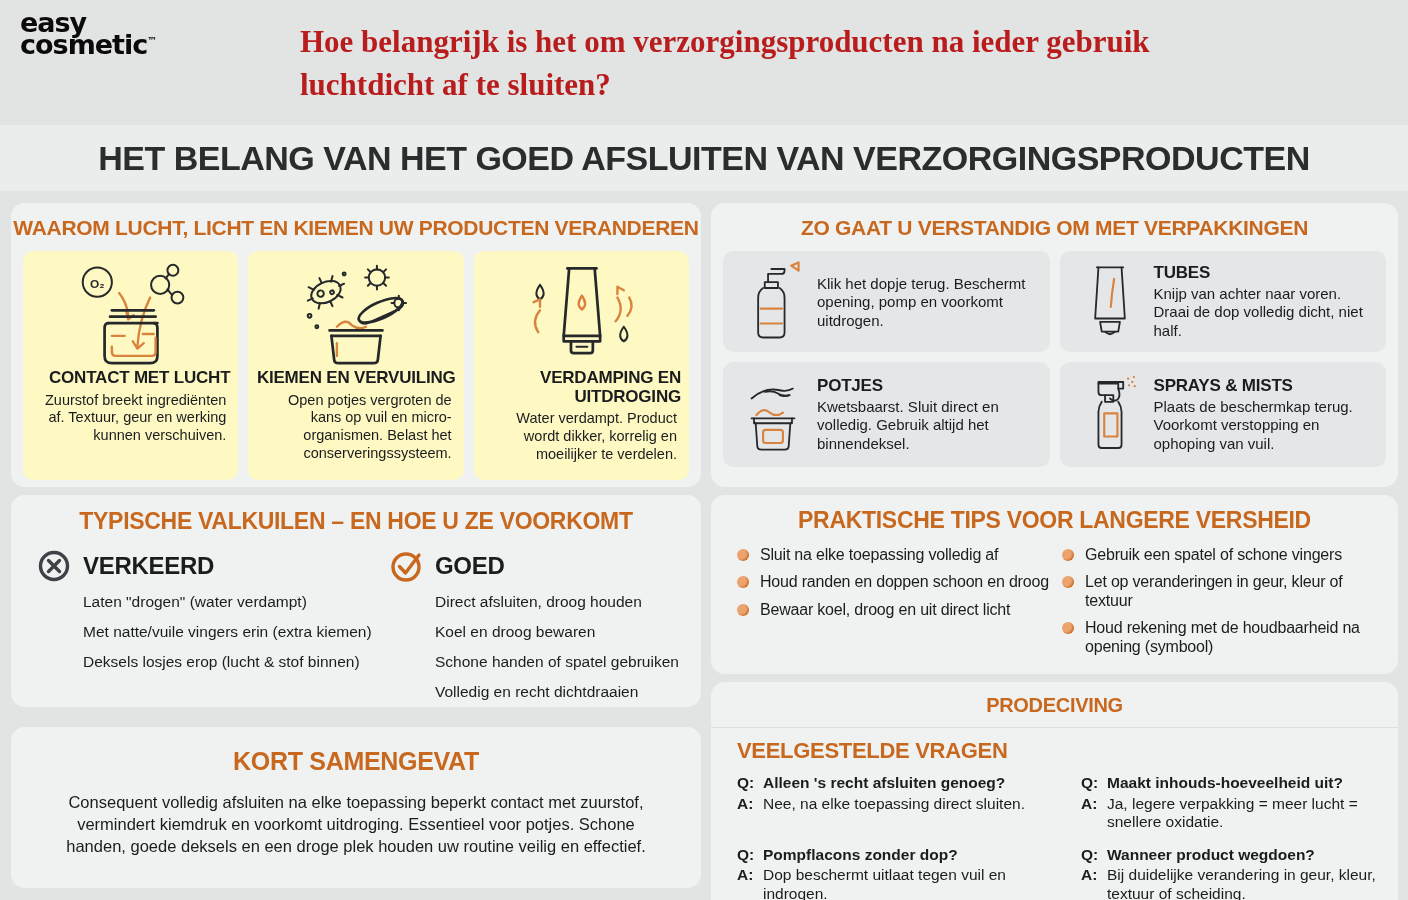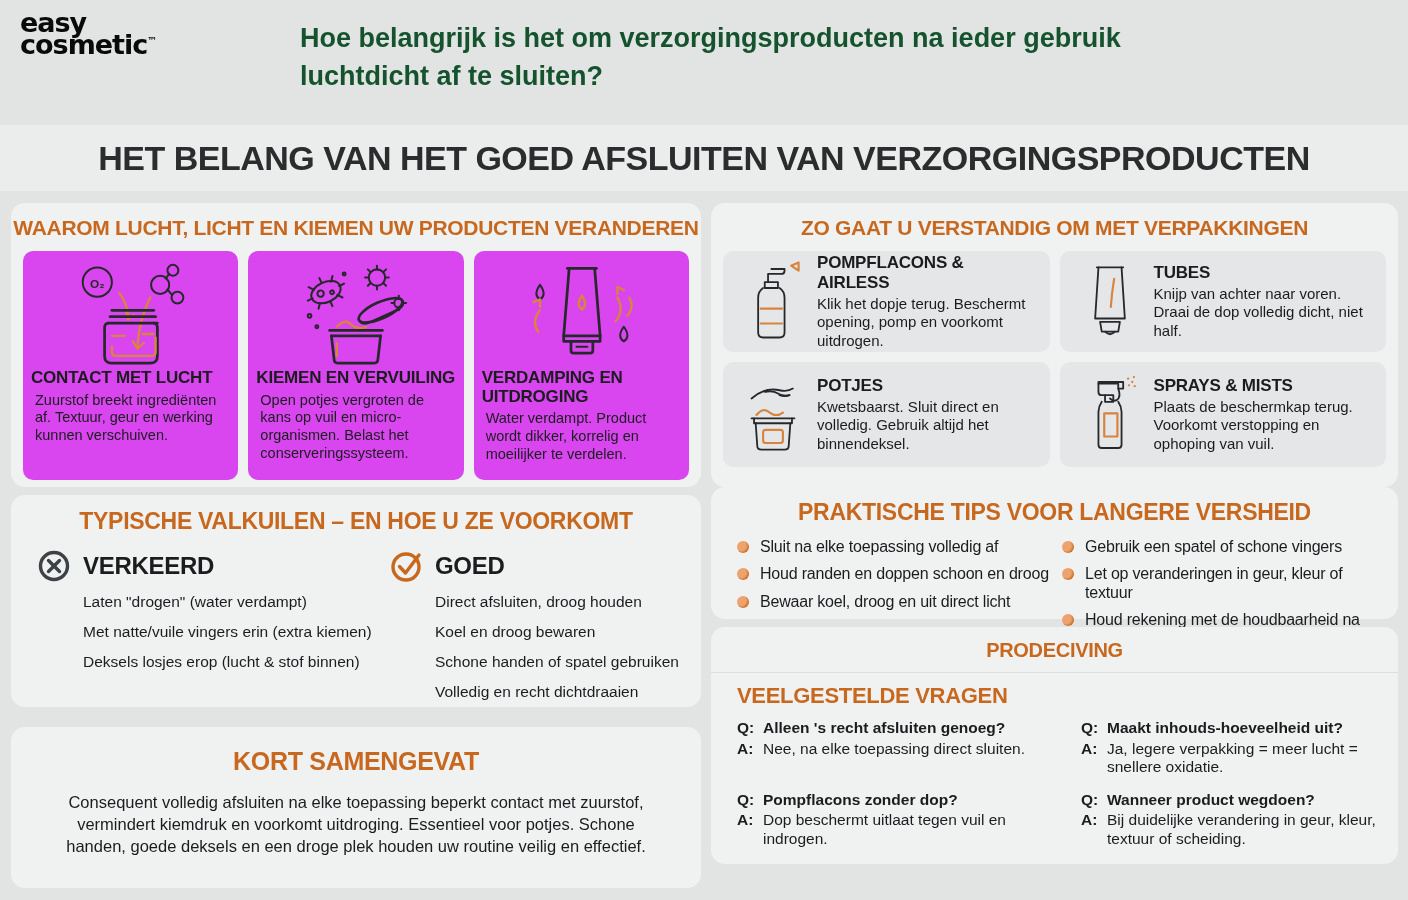--- a/index.html
+++ b/index.html
@@ -6,41 +6,41 @@
   html,body { width:1408px; height:900px; overflow:hidden; }
   body { background:#e1e4e3; font-family:"Liberation Sans", sans-serif; color:#1b1c1e; }
 
   
   .header { position:relative; height:125px; }
   .logo { position:absolute; left:20px; top:12px; font-weight:800; font-size:27px;
           line-height:0.82; letter-spacing:-1px; color:#0a0a0a;
           font-family:"DejaVu Sans", sans-serif; }
   .logo .tm { font-size:10px; vertical-align:super; letter-spacing:0; }
   .question { position:absolute; left:300px; top:20px; width:900px;
-              font-family:Liberation Sans, sans-serif; font-weight:bold;
-              font-size:27px; line-height:1.4; color:#14532d; }
+              font-family:Liberation Serif, serif; font-weight:bold;
+              font-size:31px; line-height:1.4; color:#b91c1c; }
 
   
   .title-band { height:66px; background:#eaedec; display:flex; align-items:center; justify-content:center; }
   .title-band h1 { font-size:34px; font-weight:800; letter-spacing:-0.5px; color:#2a2c2d; }
 
   
   .columns { display:flex; gap:10px; padding:12px 2px 0 11px; }
   .col { display:flex; flex-direction:column; }
   .col.left  { width:690px; }
   .col.right { width:687px; }
   .panel { background:#f0f2f2; border-radius:14px; }
 
   .sec-head { text-align:center; font-weight:800; letter-spacing:-0.3px; color:#c8681e; }
 
   
   .panel.why { height:284px; }
   .panel.why .sec-head { font-size:21px; padding-top:13px; }
   .why-cards { display:flex; gap:10px; padding:11px 12px 0 12px; }
-  .why-card { flex:1; background:#d946ef; border-radius:10px; height:229px; text-align:left; padding:10px 8px; }
+  .why-card { flex:1; background:#fef9c3; border-radius:10px; height:229px; text-align:right; padding:10px 8px; }
   .why-card svg { height:102px; display:block; margin:2px auto 4px auto; }
   .why-card .wc-title { font-size:17px; font-weight:800; line-height:1.1; letter-spacing:-0.2px; }
   .why-card .wc-text { font-size:14.5px; line-height:1.22; margin-top:4px; padding:0 4px; }
 
   
   .panel.packaging { height:284px; }
   .panel.packaging .sec-head { font-size:21px; padding-top:13px; }
   .pack-grid { display:grid; grid-template-columns:1fr 1fr; gap:10px; padding:11px 12px 0 12px; }
   .pack-card { background:#e4e6e8; border-radius:10px; display:flex; align-items:center; padding:8px 10px 8px 6px; }
   .pack-card.row1 { height:101px; } .pack-card.row2 { height:105px; }
@@ -51,21 +51,21 @@
   
   .panel.pitfalls { height:212px; margin-top:8px; }
   .panel.pitfalls .sec-head { font-size:23px; padding-top:13px; }
   .pit-cols { display:flex; padding:14px 0 0 26px; }
   .pit-col.wrong { width:352px; } .pit-col.good { width:300px; }
   .pit-head { display:flex; align-items:center; gap:12px; font-size:24px; font-weight:800; letter-spacing:-0.3px; }
   .pit-list { margin-top:10px; padding-left:46px; }
   .pit-item { font-size:15.5px; line-height:1.1; margin-bottom:13px; }
 
   
-  .panel.tips { height:132px; margin-top:0; }
+  .panel.tips { height:179px; margin-top:8px; }
   .panel.tips .sec-head { font-size:23px; padding-top:12px; }
   .tips-cols { display:flex; padding:12px 0 0 26px; }
   .tips-col.c1 { width:325px; } .tips-col.c2 { width:330px; }
   .tip { display:flex; gap:11px; font-size:16px; font-weight:500; letter-spacing:-0.2px;
          line-height:1.15; margin-bottom:9px; }
   .dot { flex:0 0 12px; width:12px; height:12px; border-radius:50%; margin-top:3px;
          background:radial-gradient(circle at 35% 40%, #eda36e 0 45%, #c8681e 75%); }
 
   
   .panel.summary { height:161px; margin-top:20px; }
@@ -262,21 +262,20 @@
               <svg viewBox="0 0 80 100" width="66" height="84">
                 <path class="ink2" d="M34,26 v-10 h16 q4,0 4,-4 v-2 h-16"></path>
                 <path class="ora" d="M62,6 l9,-4 v10 z"></path>
                 <path class="ink2" d="M30,26 h16 v7 h-16 z"></path>
                 <path class="ink2" d="M28,33 q-6,4 -6,12 v42 q0,6 6,6 h20 q6,0 6,-6 v-42 q0,-8 -6,-12"></path>
                 <path class="ora" d="M25,58 h26"></path>
                 <path class="ora" d="M25,76 h26"></path>
               </svg>
             </div>
             <div>
-              <div class="pack-title">POMPFLACONS &amp; AIRLESS</div>
               <div class="pack-text">Klik het dopje terug. Beschermt opening, pomp en voorkomt uitdrogen.</div>
             </div>
           </div>
 
           <div class="pack-card row1">
             <div class="pack-icon">
               <svg viewBox="0 0 80 100" width="66" height="84">
                 <path class="ink2" d="M24,8 h32"></path>
                 <path class="ink2" d="M26,8 l-4,62 h36 l-4,-62"></path>
                 <path class="ink2" d="M28,74 h24 l-2,12 h-20 z"></path>

